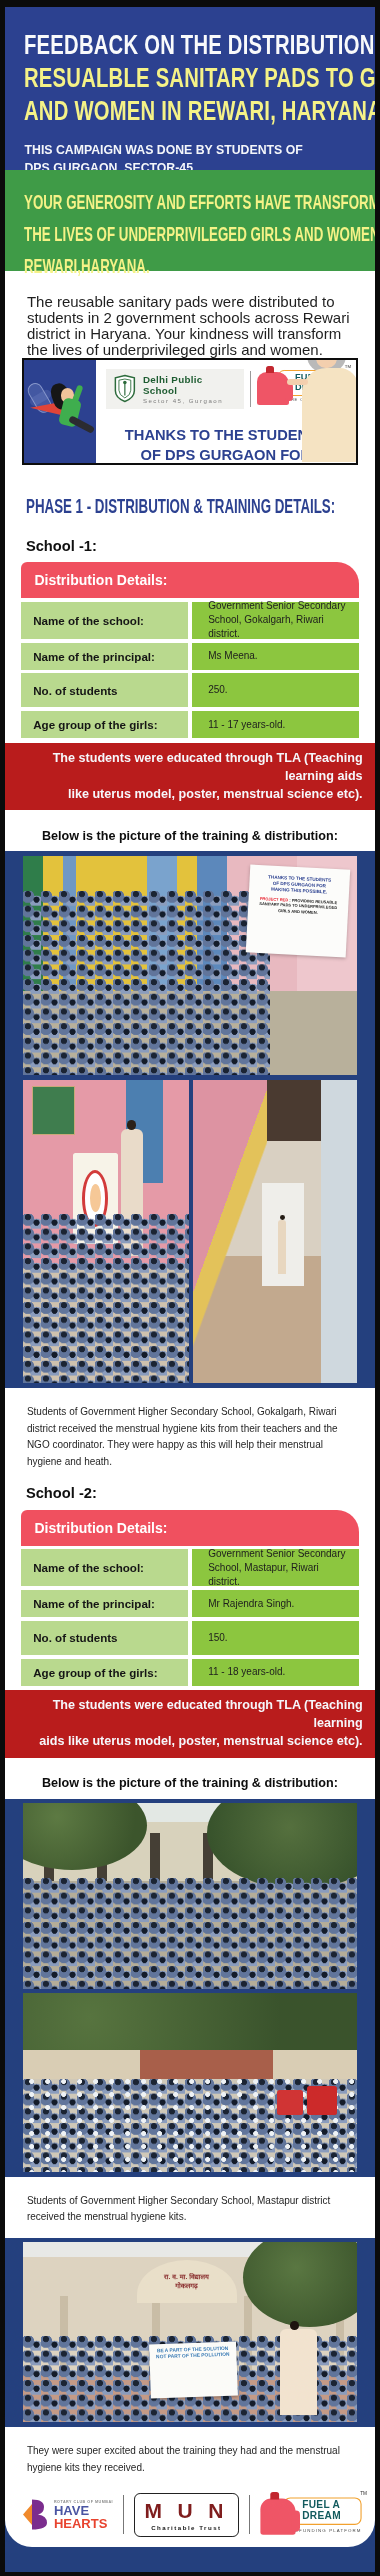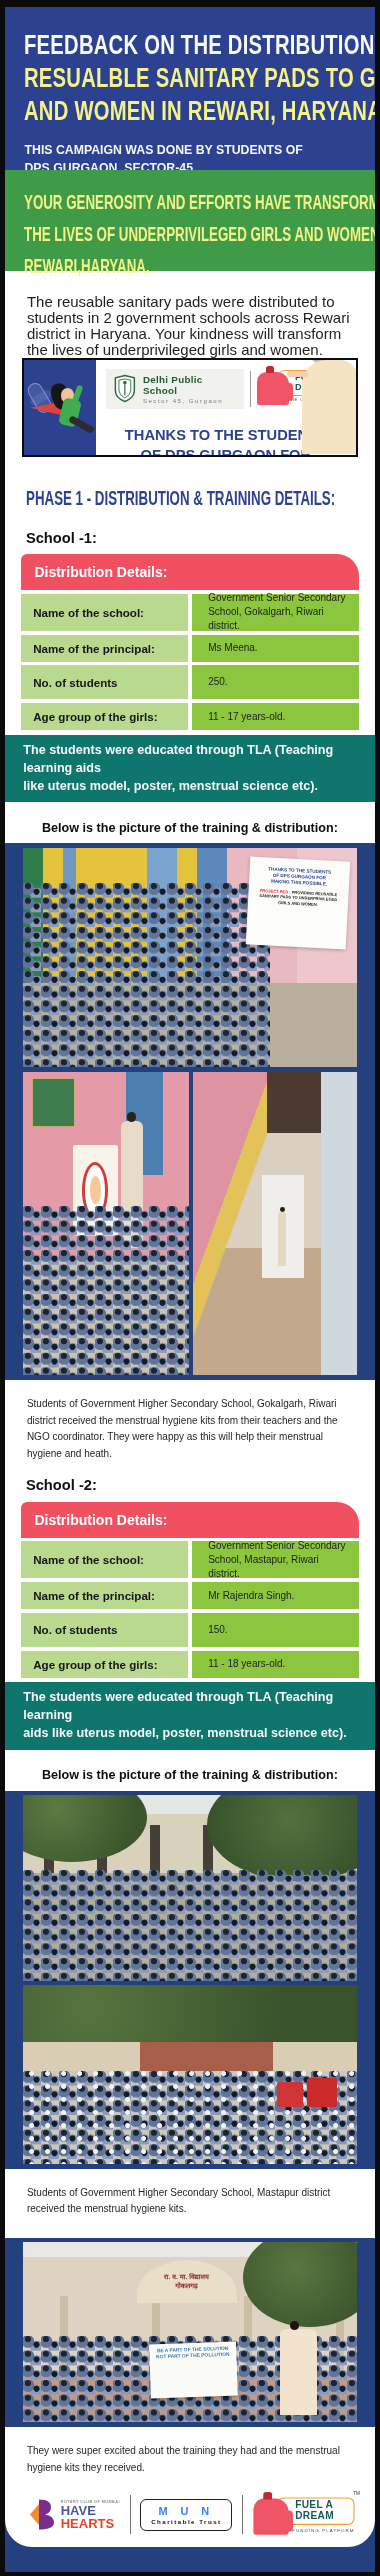--- a/index.html
+++ b/index.html
@@ -64,21 +64,21 @@
 
   
   .dtable { margin:8.6px 16px 0; }
   .dt-head { background:#f0505f; color:#fff; font-weight:700; font-size:14px; height:36px; display:flex; align-items:center; padding-left:13.5px; border-radius:6.1px 22px 0 0; }
   .dt-row { display:flex; gap:4.3px; margin-top:3.7px; }
   .dt-label { width:167px; background:#b9d98e; color:#151515; font-weight:700; font-size:11.6px; display:flex; align-items:center; padding-left:12.3px; flex:none; }
   .dt-value { flex:1; background:#8cc63f; color:#1d1d1d; font-size:10px; line-height:14px; display:flex; align-items:center; padding:4.9px 8.6px 4.9px 16px; }
   .h60 { height:37px; } .h44 { height:27px; } .h56 { height:34px; }
 
   
-  .tla { margin-top:4.9px; background:#0f766e; color:#f6f7fb; font-weight:700; font-size:12.6px; line-height:18px; padding:6.1px 12.3px 7.4px 18.4px; }
+  .tla { margin-top:4.9px; background:#b91c1c; color:#f6f7fb; font-weight:700; font-size:12.6px; line-height:18px; padding:6.1px 12.3px 7.4px 18.4px;text-align:right; }
 
   
   .below-wrap { padding:18.4px 21px 8.6px; }
   .below-label { font-weight:700; font-size:12.6px; color:#0d0d0d;text-align:center; }
 
   
   .photo-sec { background:#24407e; padding:4.3px 18.4px 4.9px; }
   .photo { position:relative; overflow:hidden; background:#cfc8b8; }
   .photo-row { display:flex; gap:3.7px; margin-top:5.5px; }
   .dots-crowd, .dots-kits { background-image:
@@ -141,32 +141,32 @@
   .p5-sign { left:34%; top:10%; width:30%; height:24%; background:#e9dfc9; border-radius:50% 50% 0 0/80% 80% 0 0; display:flex; flex-direction:column; align-items:center; justify-content:center; color:#8a2f2f; font-weight:700; font-size:6.7px; line-height:8.6px; text-align:center; }
   .p5-tree { right:-6%; top:-8%; width:40%; height:55%; border-radius:50%; background:radial-gradient(circle at 40% 40%, #5a7742, #3c552c 75%); }
   .p5-ground { inset:72% 0 0 0; background:#c49a86; }
   .p5-crowd { left:0; right:0; top:52%; bottom:0; }
   .p5-poster { left:38%; top:56%; width:26%; height:30%; background:#fbfbf8; transform:rotate(-2deg); box-shadow:0 1.2px 3.1px rgba(0,0,0,.3); padding:3.7px 2.5px; text-align:center; font-weight:700; font-size:4.9px; line-height:6.7px; color:#3a7bb5; }
   .p5-lady { right:12%; top:48%; width:11%; height:48%; background:#f2e3cf; border-radius:6.1px 6.1px 0 0; }
   .p5-lady::before { content:""; position:absolute; left:28%; top:-7.4px; width:8.6px; height:8.6px; background:#1d140e; border-radius:50%; }
 
   
   .caption { padding:16px 22px 6.1px; font-size:10px; line-height:16.6px; color:#262626; }
-  .caption-tail { padding-bottom:20px; }
+  .caption-tail { padding-bottom:12px; }
 
   
   .footer-wrap { margin-top:auto; background:#24407e; }
   .footer-card { background:#fff; border-radius:0 0 27px 27px; height:65px; display:flex; align-items:center; justify-content:center; gap:9.8px; }
   .bh { display:flex; align-items:center; gap:3.7px; }
   .bh-txt .bh-top { font-size:3.7px; letter-spacing:0.5px; color:#8a8a8a; font-weight:700; }
   .bh-txt .bh-1 { font-size:13px; font-weight:700; color:#4a55a2; line-height:13px; }
   .bh-txt .bh-2 { font-size:13px; font-weight:700; color:#e8432e; line-height:13px; }
   .f-div { width:0.9px; height:39px; background:#777; }
   .mun-box { border:1.5px solid #222; border-radius:6.1px; padding:4.9px 9.8px; text-align:center; }
-  .mun-box .m1 { font-weight:700; font-size:11px; letter-spacing:4.9px; color:#3b82f6; }
+  .mun-box .m1 { font-weight:700; font-size:21px; letter-spacing:4.9px; color:#7f1d1d; }
   .mun-box .m2 { font-weight:700; font-size:6.1px; letter-spacing:1.5px; color:#111; margin-top:1.2px; }
   .fad2 { transform:scale(1.1); transform-origin:center; margin-left:4.9px; }
   .footer-tail { height:25px; }
 </style>
 </head>
 <body>
 
 <div class="page">
 <div class="inner">
 

